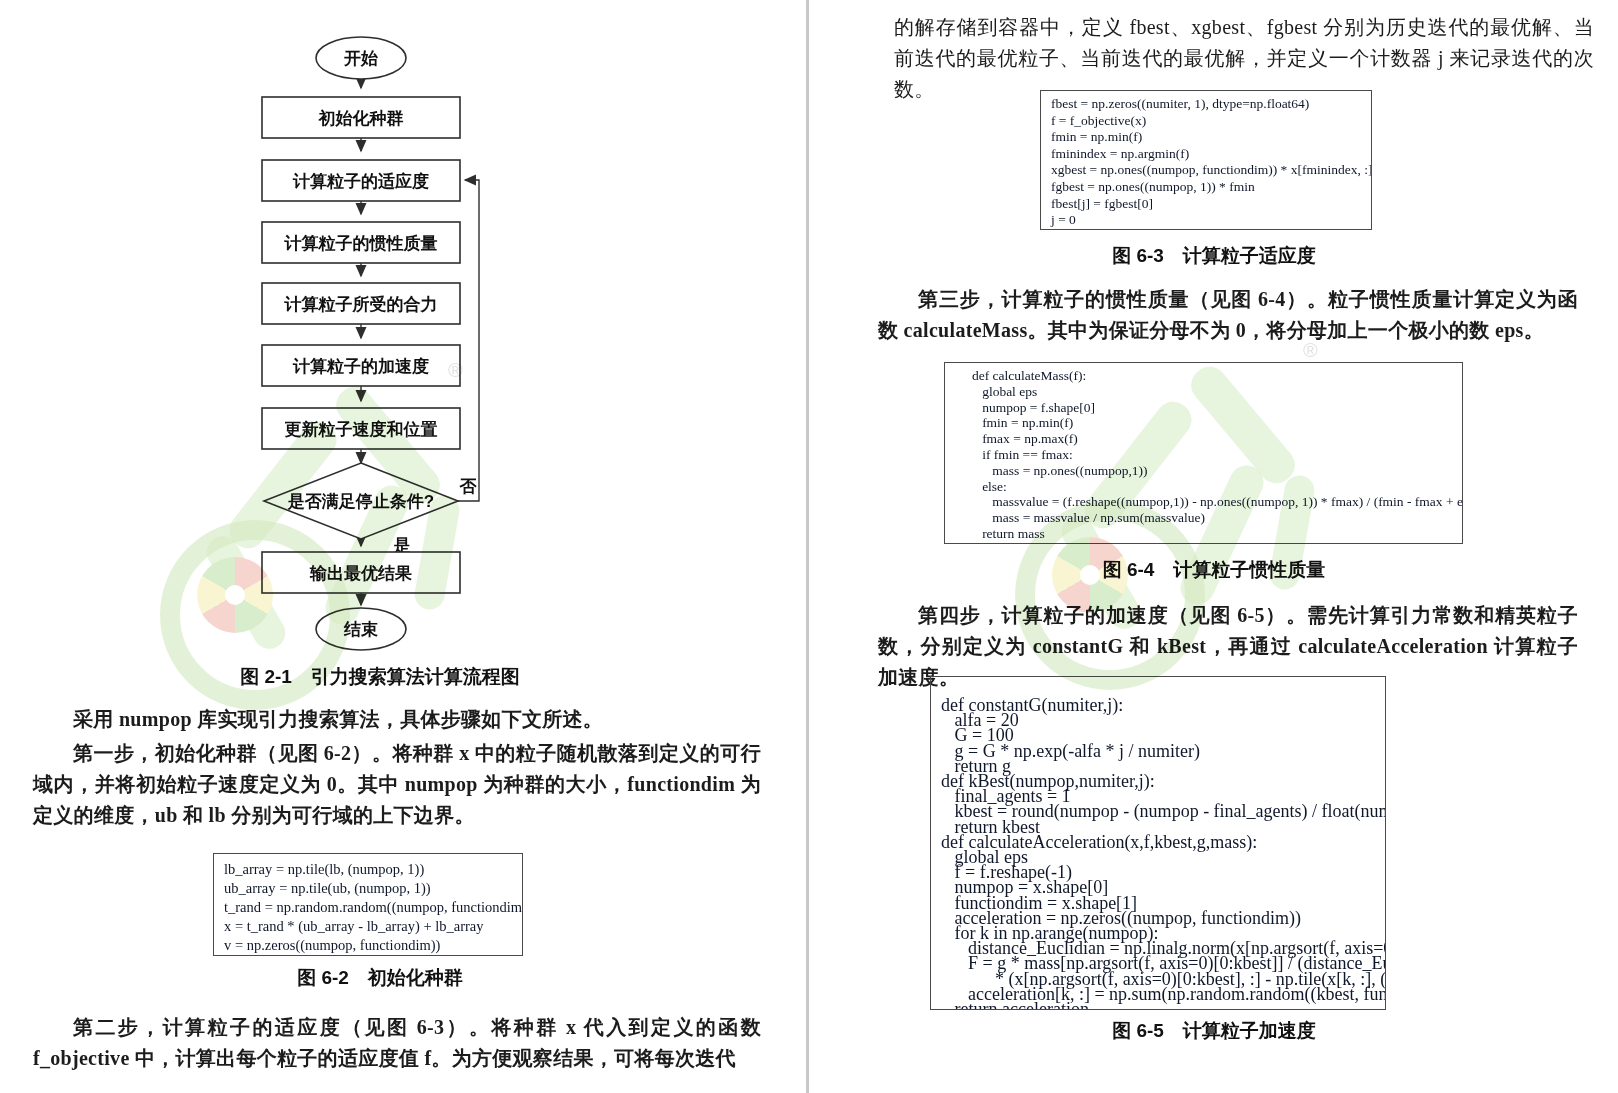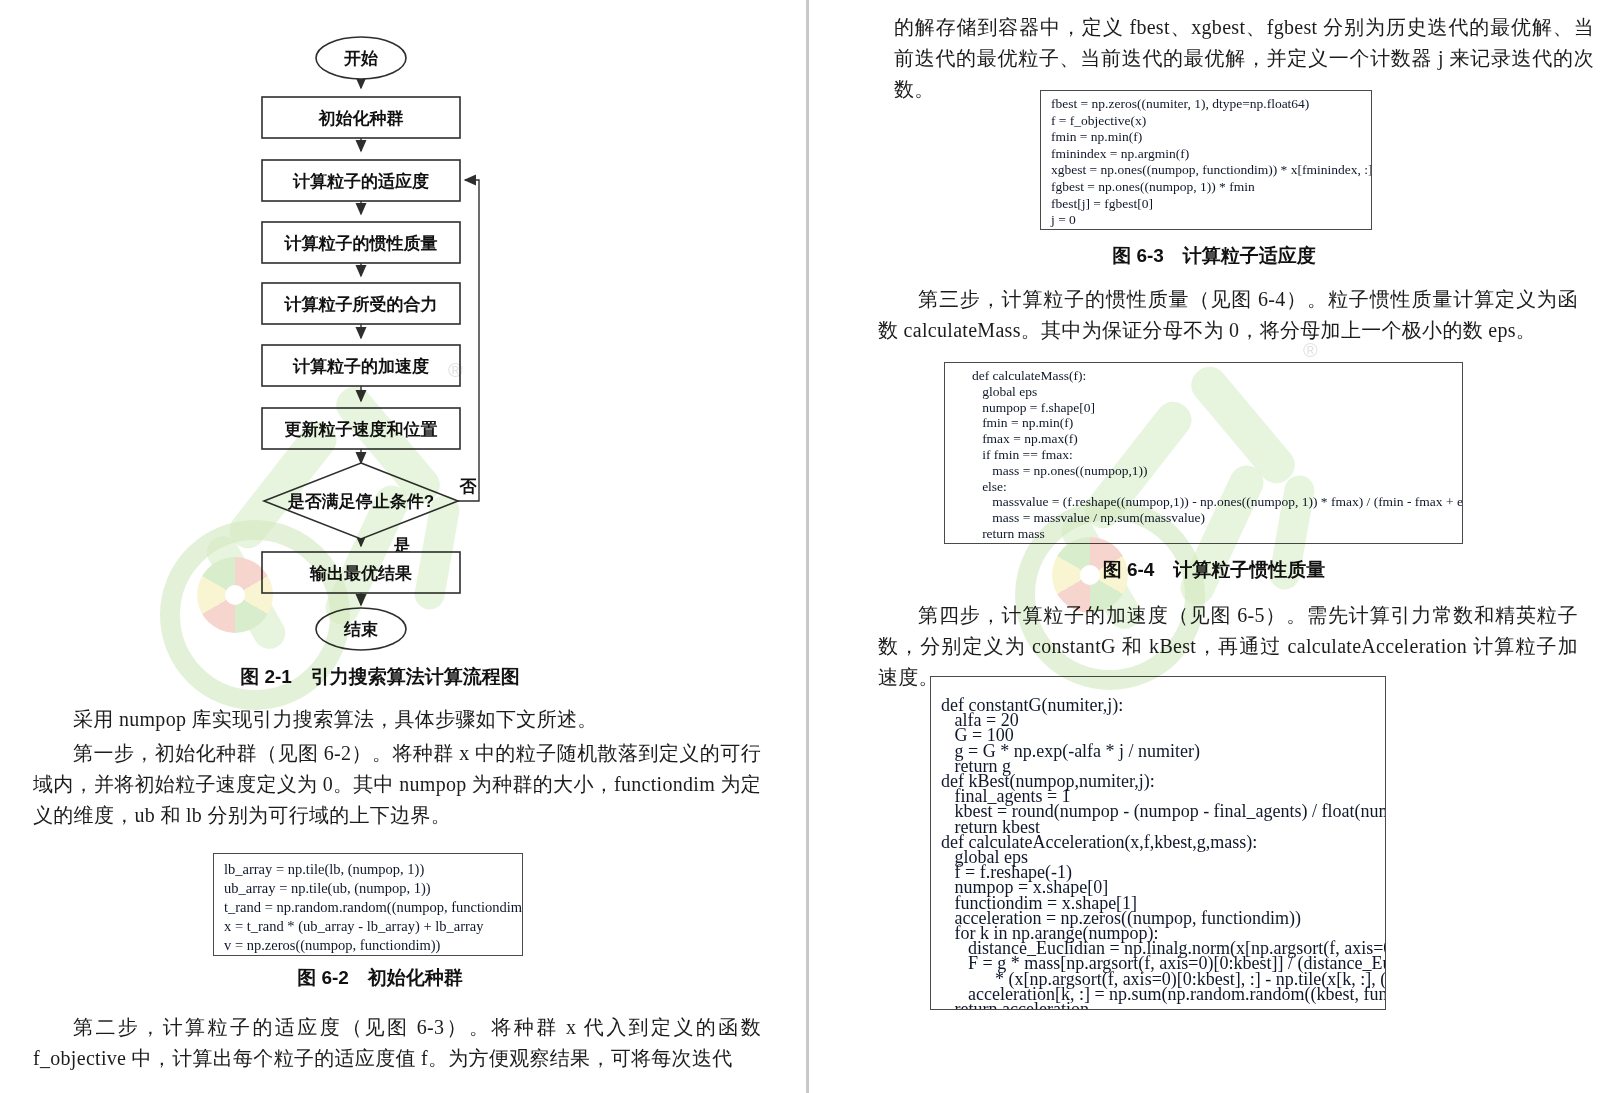--- a/index.html
+++ b/index.html
@@ -9,21 +9,21 @@
   }
   .page{position:absolute;top:0;height:1093px;}
   #page-left{left:0;width:806px;}
   #page-right{left:810px;width:808px;}
   .divider{position:absolute;left:806px;top:0;width:3px;height:1093px;background:#c9c9c9;}
 
   .para{
     position:absolute;font-size:20px;line-height:31px;text-align:justify;
     color:#1c1c1c;letter-spacing:.3px;
   }
-  .indent{text-indent:2em;}
+  .indent{text-indent:2em;font-weight:bold;}
 
   .fig-caption{
     position:absolute;width:100%;text-align:center;font-weight:bold;
     font-family:"Liberation Sans", sans-serif;font-size:19px;color:#111;
   }
 
   .code-box{
     position:absolute;border:1px solid #4a4a4a;background:transparent;
     font-family:"Liberation Serif", serif;color:#0f172a;
     white-space:pre;overflow:hidden;box-sizing:border-box;
@@ -188,20 +188,21 @@
    numpop = x.shape[0]
    functiondim = x.shape[1]
    acceleration = np.zeros((numpop, functiondim))
    for k in np.arange(numpop):
       distance_Euclidian = np.linalg.norm(x[np.argsort(f, axis=0)[0:kbest], :] - np.tile(x[k,:], (kbest, 1)))
       F = g * mass[np.argsort(f, axis=0)[0:kbest]] / (distance_Euclidian + eps)
             * (x[np.argsort(f, axis=0)[0:kbest], :] - np.tile(x[k, :], (kbest, 1)))
       acceleration[k, :] = np.sum(np.random.random((kbest, functiondim)) * F, axis=0)
    return acceleration</div>
 
+    <div class="fig-caption" style="top:1018px;width:808px;">图 6-5　计算粒子加速度</div>
   </div>
 
   <div class="wm" id="wm-left">
     <div class="wm-bar wm-b1"></div>
     <div class="wm-bar wm-b2"></div>
     <div class="wm-bar wm-b3"></div>
     <div class="wm-bar wm-b4"></div>
     <div class="wm-bar wm-b5"></div>
     <div class="wm-ring"></div>
     <div class="wm-fan"></div>

